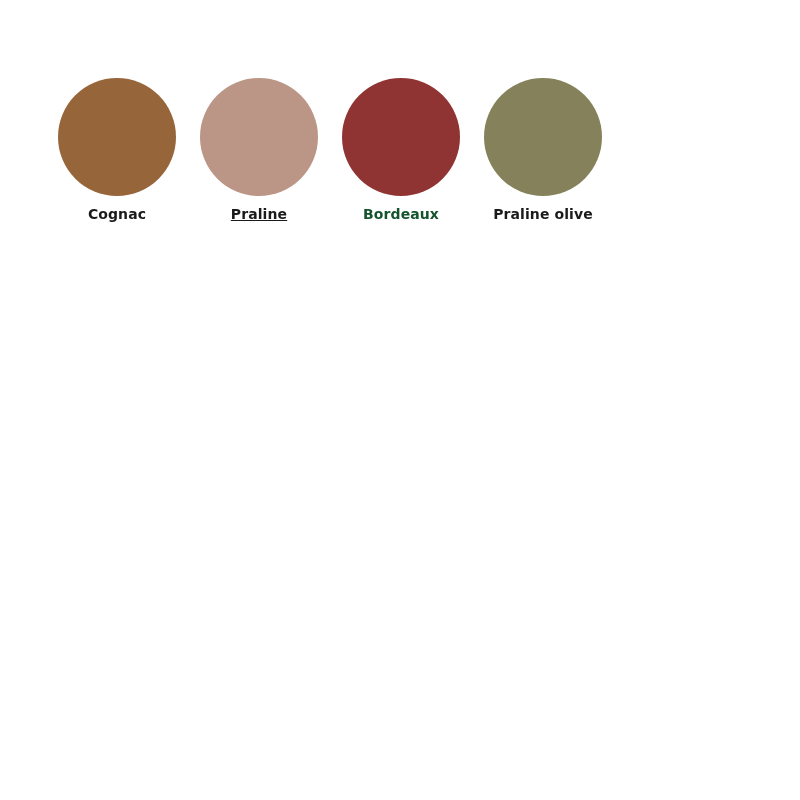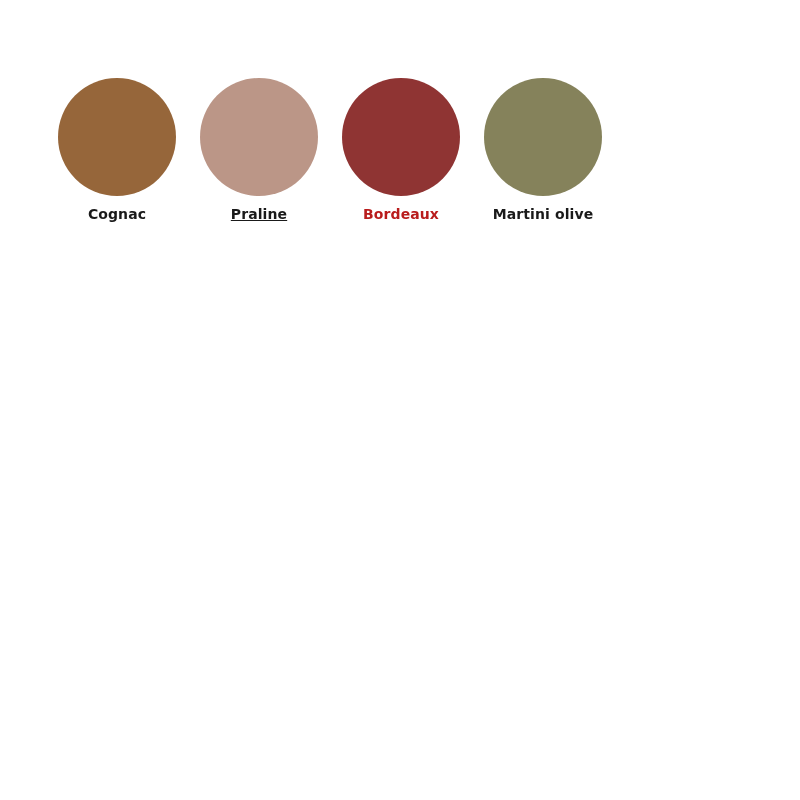--- a/index.html
+++ b/index.html
@@ -75,20 +75,20 @@
   <div class="swatch-cell">
         <span class="swatch-circle" style="width: 118px; height: 118px; background: rgb(150, 102, 58);"></span>
         <div class="swatch-label" style="color: rgb(26, 26, 26);">Cognac</div>
       </div>
       <div class="swatch-cell">
         <span class="swatch-circle" style="width: 118px; height: 118px; background: rgb(187, 150, 135);"></span>
         <div class="swatch-label" style="color: rgb(26, 26, 26); text-decoration: underline;">Praline</div>
       </div>
       <div class="swatch-cell">
         <span class="swatch-circle" style="width: 118px; height: 118px; background: rgb(143, 52, 51);"></span>
-        <div class="swatch-label" style="color: #b91c1c;">Bordeaux</div>
+        <div class="swatch-label" style="color: #14532d;">Bordeaux</div>
       </div>
       <div class="swatch-cell">
         <span class="swatch-circle" style="width: 118px; height: 118px; background: rgb(133, 130, 91);"></span>
-        <div class="swatch-label" style="color: rgb(26, 26, 26);">Martini olive</div>
+        <div class="swatch-label" style="color: rgb(26, 26, 26);">Praline olive</div>
       </div>
     </div>
 </div>
 
 </body></html>

